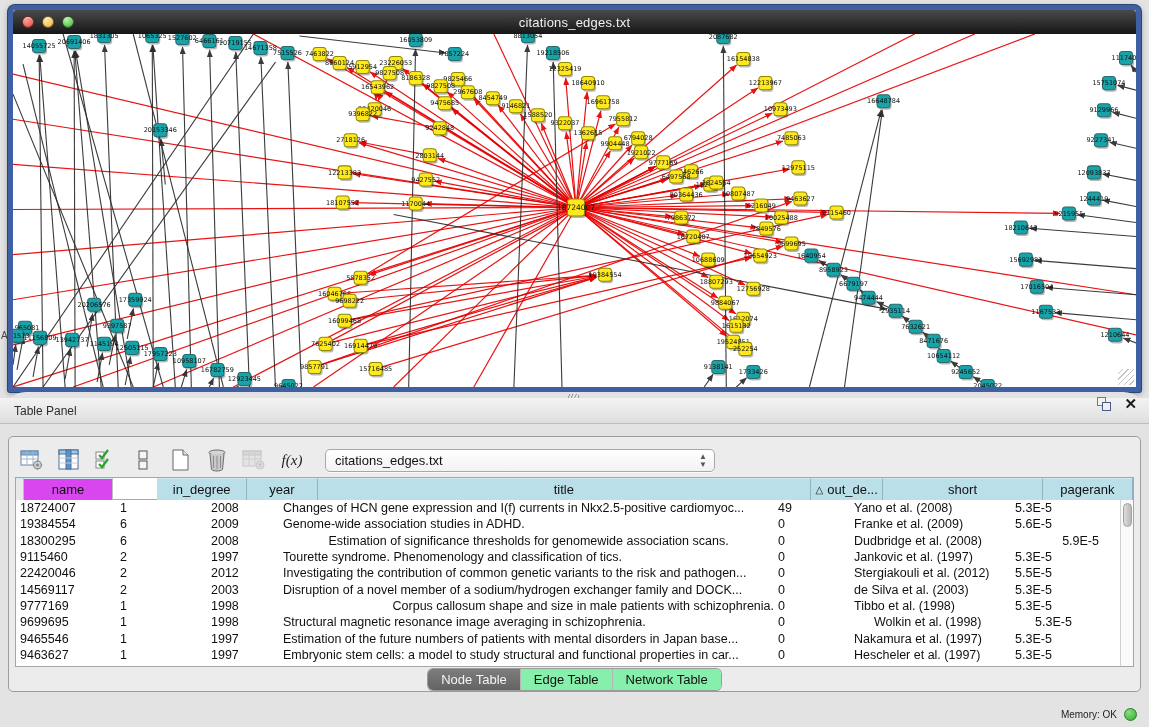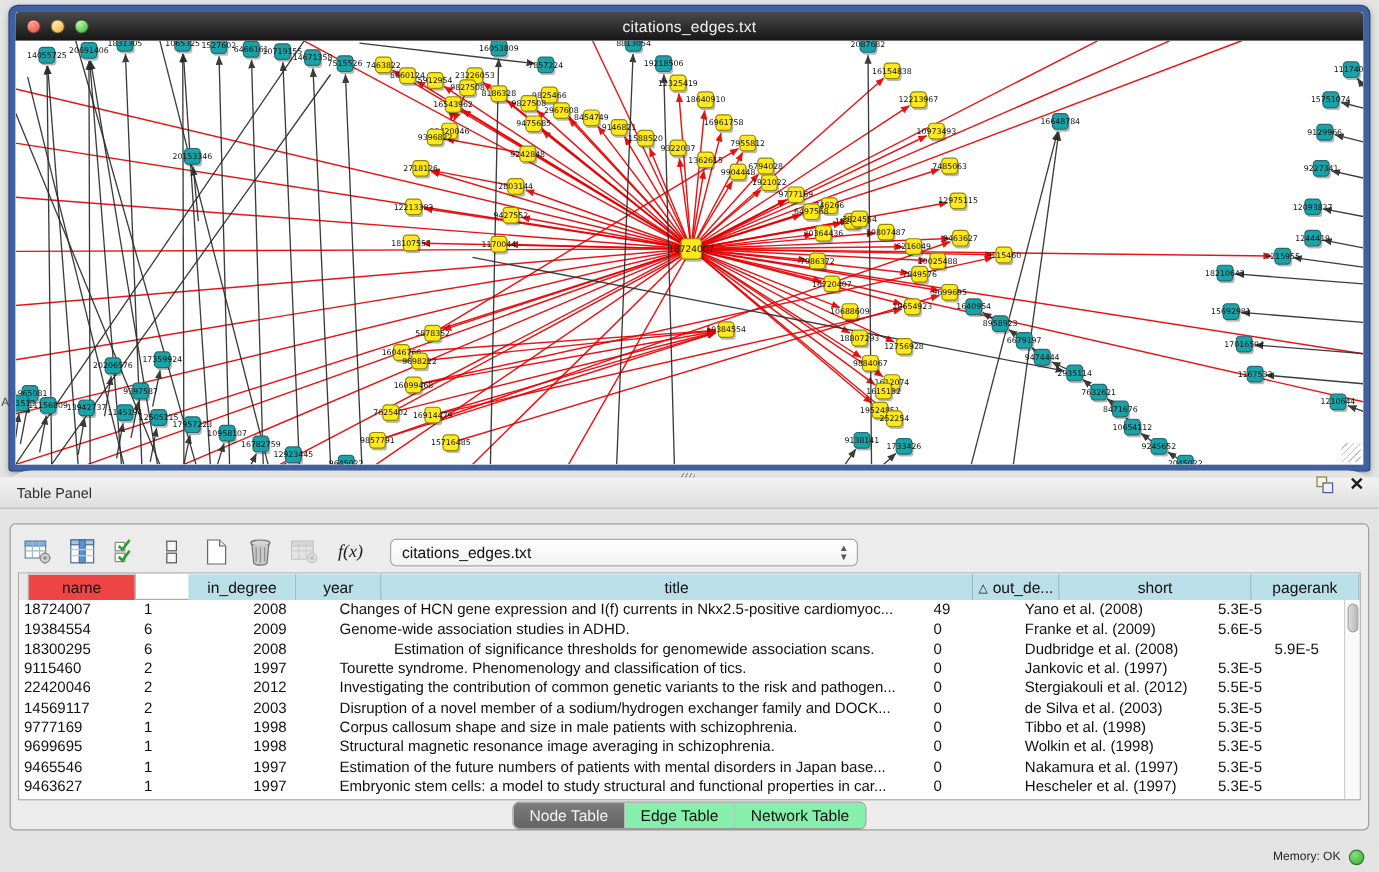--- a/index.html
+++ b/index.html
@@ -55,21 +55,21 @@
   .combo .steppers { position:absolute; right:7px; top:3px; display:flex; flex-direction:column; line-height:8px; }
   .combo .steppers span { font-size:8px; color:#555; height:8px; }
 
   
   .grid { position:absolute; left:6px; top:40px; width:1119px; height:190px; background:#fff;
     border:1px solid #a6a6a6; overflow:hidden; }
   .grid-header { display:flex; height:22px; border-bottom:1px solid #8fb4c0; background:#fff; }
   .hcell { height:22px; font-size:13px; color:#101010; display:flex; align-items:center;
     justify-content:center; background:#badfe9; border-right:1px solid #8fb4c0; border-top:1px solid #cfe9f1; }
   .hcell.stub { width:8px; background:#e8e8e8; border-right:1px solid #bdbdbd; }
-  .hcell.gray { background:#ef4444; border-right:1px solid #bdbdbd; }
+  .hcell.gray { background:#d946ef; border-right:1px solid #bdbdbd; }
   .hcell .sort { font-size:10px; margin-right:4px; color:#1a1a1a; }
   .rows { position:absolute; left:0; top:22px; right:13px; bottom:0; }
   .trow { display:flex; height:16.3px; align-items:center; background:#fff; }
   .tcell { font-size:12.5px; color:#101010; white-space:nowrap; overflow:hidden; flex:none; }
   .scrollbar { position:absolute; right:0; top:22px; width:13px; bottom:0; background:#fafafa;
     border-left:1px solid #d0d0d0; }
   .thumb { position:absolute; left:2px; top:3px; width:9px; height:24px; border-radius:5px;
     background:linear-gradient(90deg,#dcdcdc,#b8b8b8); border:1px solid #a0a0a0; }
 
   
@@ -811,32 +811,32 @@
             <div class="tcell" style="width: 71px; padding-left: 6px;">2003</div>
             <div class="tcell" style="width: 498px; padding-left: 7px;">Disruption of a novel member of a sodium/hydrogen exchanger family and DOCK...</div>
             <div class="tcell" style="width: 73px; padding-left: 4px;">0</div>
             <div class="tcell" style="width: 161px; padding-left: 7px;">de Silva et al. (2003)</div>
             <div class="tcell" style="width: 91px; padding-left: 7px;">5.3E-5</div>
           </div>
           <div class="trow">
             <div class="tcell" style="width: 98px; padding-left: 4px;">9777169</div>
             <div class="tcell" style="width: 91px; padding-left: 6px;">1</div>
             <div class="tcell" style="width: 71px; padding-left: 6px;">1998</div>
-            <div class="tcell" style="width: 498px; padding-left: 7px;">Corpus callosum shape and size in male patients with schizophrenia.</div>
+            <div class="tcell" style="width: 498px; padding-left: 7px; text-align: right;">Corpus callosum shape and size in male patients with schizophrenia.</div>
             <div class="tcell" style="width: 73px; padding-left: 4px;">0</div>
             <div class="tcell" style="width: 161px; padding-left: 7px;">Tibbo et al. (1998)</div>
             <div class="tcell" style="width: 91px; padding-left: 7px;">5.3E-5</div>
           </div>
           <div class="trow">
             <div class="tcell" style="width: 98px; padding-left: 4px;">9699695</div>
             <div class="tcell" style="width: 91px; padding-left: 6px;">1</div>
             <div class="tcell" style="width: 71px; padding-left: 6px;">1998</div>
             <div class="tcell" style="width: 498px; padding-left: 7px;">Structural magnetic resonance image averaging in schizophrenia.</div>
             <div class="tcell" style="width: 73px; padding-left: 4px;">0</div>
-            <div class="tcell" style="width: 161px; padding-left: 7px;">Wolkin et al. (1998)</div>
+            <div class="tcell" style="width: 161px; padding-left: 7px; margin-left: 20px;">Wolkin et al. (1998)</div>
             <div class="tcell" style="width: 91px; padding-left: 7px;">5.3E-5</div>
           </div>
           <div class="trow">
             <div class="tcell" style="width: 98px; padding-left: 4px;">9465546</div>
             <div class="tcell" style="width: 91px; padding-left: 6px;">1</div>
             <div class="tcell" style="width: 71px; padding-left: 6px;">1997</div>
             <div class="tcell" style="width: 498px; padding-left: 7px;">Estimation of the future numbers of patients with mental disorders in Japan base...</div>
             <div class="tcell" style="width: 73px; padding-left: 4px;">0</div>
             <div class="tcell" style="width: 161px; padding-left: 7px;">Nakamura et al. (1997)</div>
             <div class="tcell" style="width: 91px; padding-left: 7px;">5.3E-5</div>

